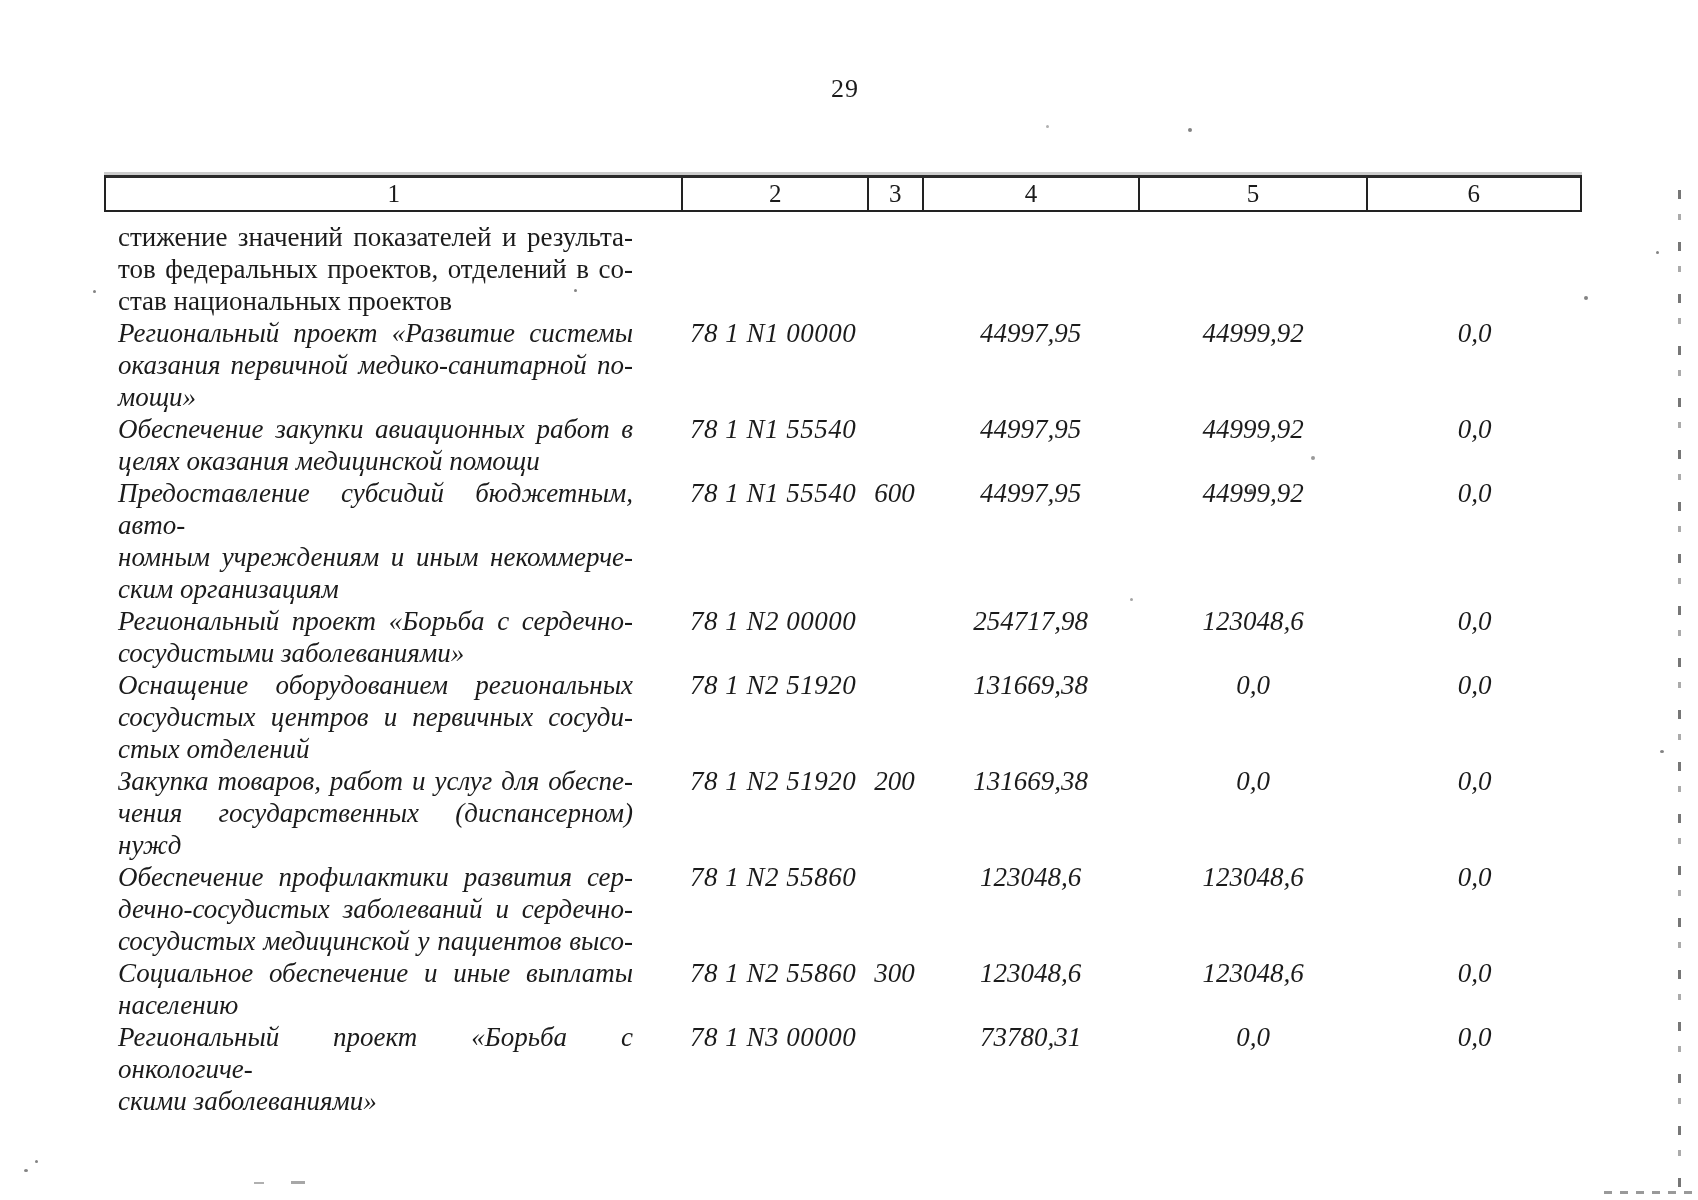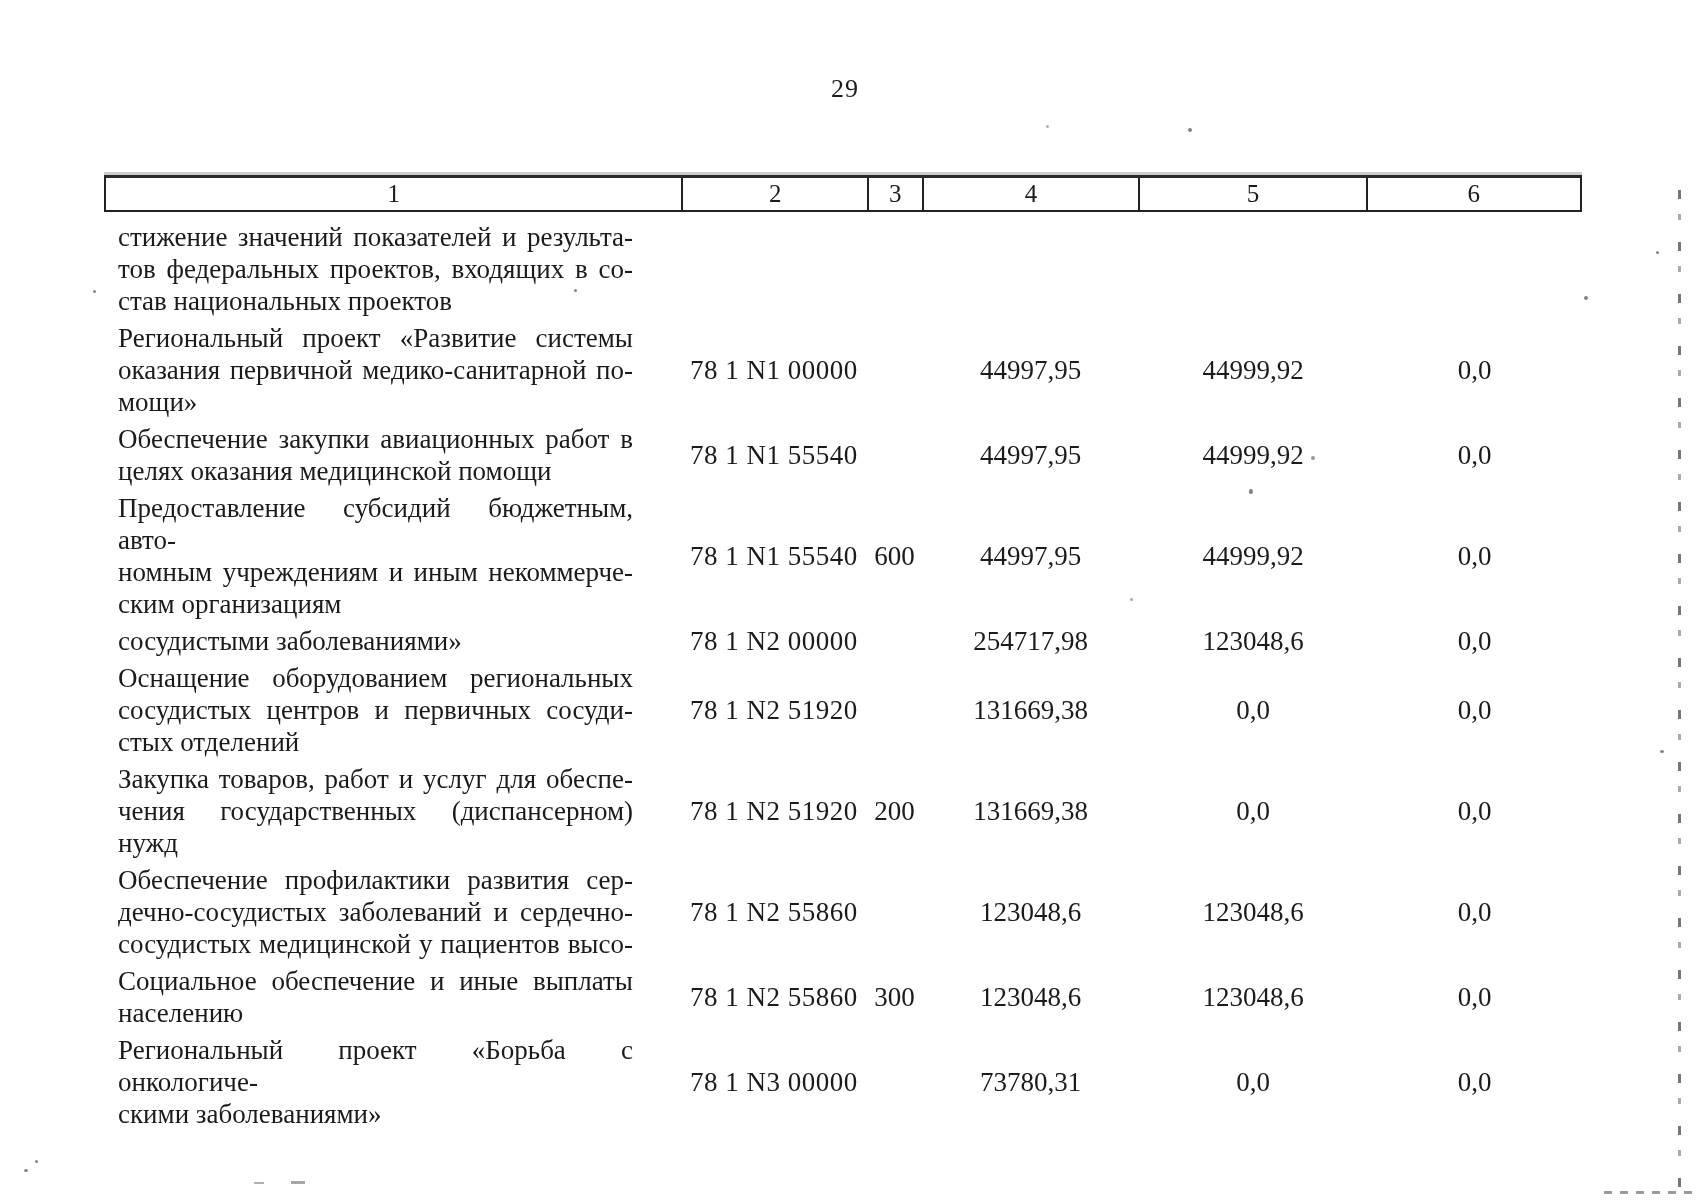--- a/index.html
+++ b/index.html
@@ -34,22 +34,22 @@
   }
   .hcell{
     display:flex;align-items:center;justify-content:center;
     font-size:25px;box-sizing:border-box;
   }
   .hcell + .hcell{border-left:2px solid #222;}
   .hw1{width:577px;} .hw2{width:186px;} .hw3{width:55px;}
   .hw4{width:217px;} .hw5{width:228px;} .hw6{width:215px;}
 
   .tbody{margin-top:9px;}
-  .trow{display:flex;align-items:center;}
-  .trow + .trow{margin-top:5px;}
+  .trow{display:flex;align-items:flex-start;}
+  .trow + .trow{font-style:italic;}
   .c{box-sizing:border-box;font-size:27px;line-height:32px;}
   .c1{width:577px;padding-left:14px;padding-right:48px;}
   .c2{width:186px;padding-left:9px;white-space:nowrap;letter-spacing:.5px;}
   .c3{width:55px;text-align:center;}
   .c4{width:217px;text-align:center;}
   .c5{width:228px;text-align:center;}
   .c6{width:215px;text-align:center;}
   .ln{min-height:32px;}
   .ln.j{text-align:justify;text-align-last:justify;}
   .ln.last{text-align:left;}
@@ -101,21 +101,21 @@
     <div class="hcell hw4">4</div>
     <div class="hcell hw5">5</div>
     <div class="hcell hw6">6</div>
   </div>
 
   <div class="tbody">
 
     <div class="trow">
       <div class="c c1">
         <div class="ln j">стижение значений показателей и результа-</div>
-        <div class="ln j">тов федеральных проектов, входящих в со-</div>
+        <div class="ln j">тов федеральных проектов, отделений в со-</div>
         <div class="ln last">став национальных проектов</div>
       </div>
       <div class="c c2"></div>
       <div class="c c3"></div>
       <div class="c c4"></div>
       <div class="c c5"></div>
       <div class="c c6"></div>
     </div>
 
     <div class="trow">
@@ -151,20 +151,21 @@
       </div>
       <div class="c c2">78 1 N1 55540</div>
       <div class="c c3">600</div>
       <div class="c c4">44997,95</div>
       <div class="c c5">44999,92</div>
       <div class="c c6">0,0</div>
     </div>
 
     <div class="trow">
       <div class="c c1">
+        <div class="ln j">Региональный проект «Борьба с сердечно-</div>
         <div class="ln last">сосудистыми заболеваниями»</div>
       </div>
       <div class="c c2">78 1 N2 00000</div>
       <div class="c c3"></div>
       <div class="c c4">254717,98</div>
       <div class="c c5">123048,6</div>
       <div class="c c6">0,0</div>
     </div>
 
     <div class="trow">

